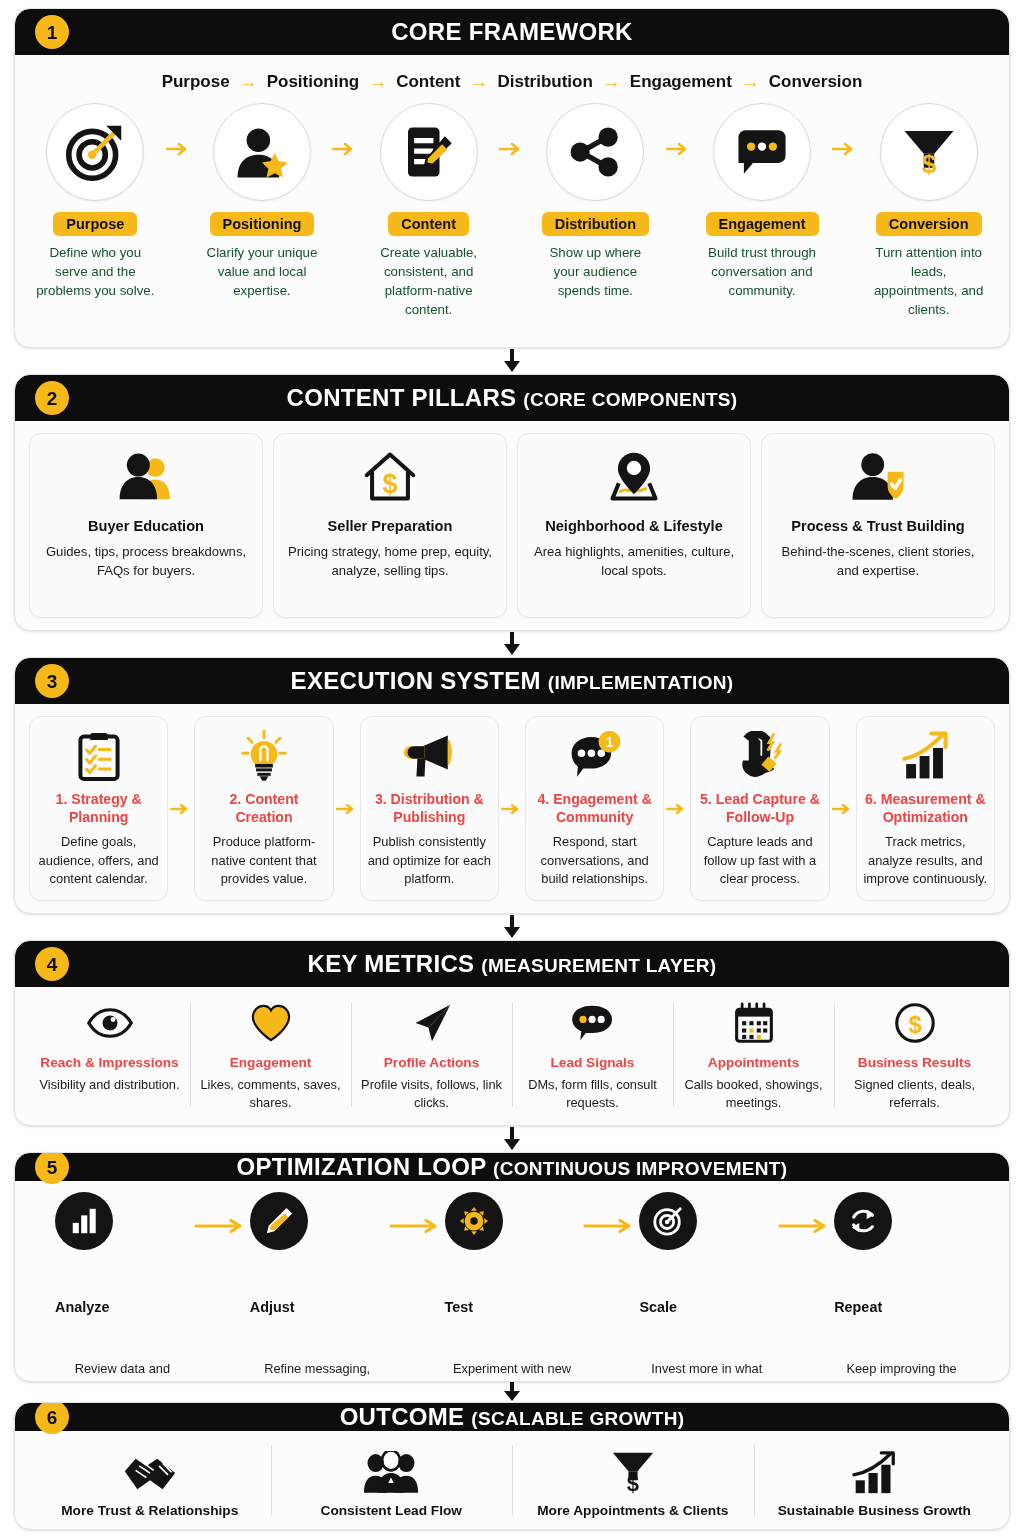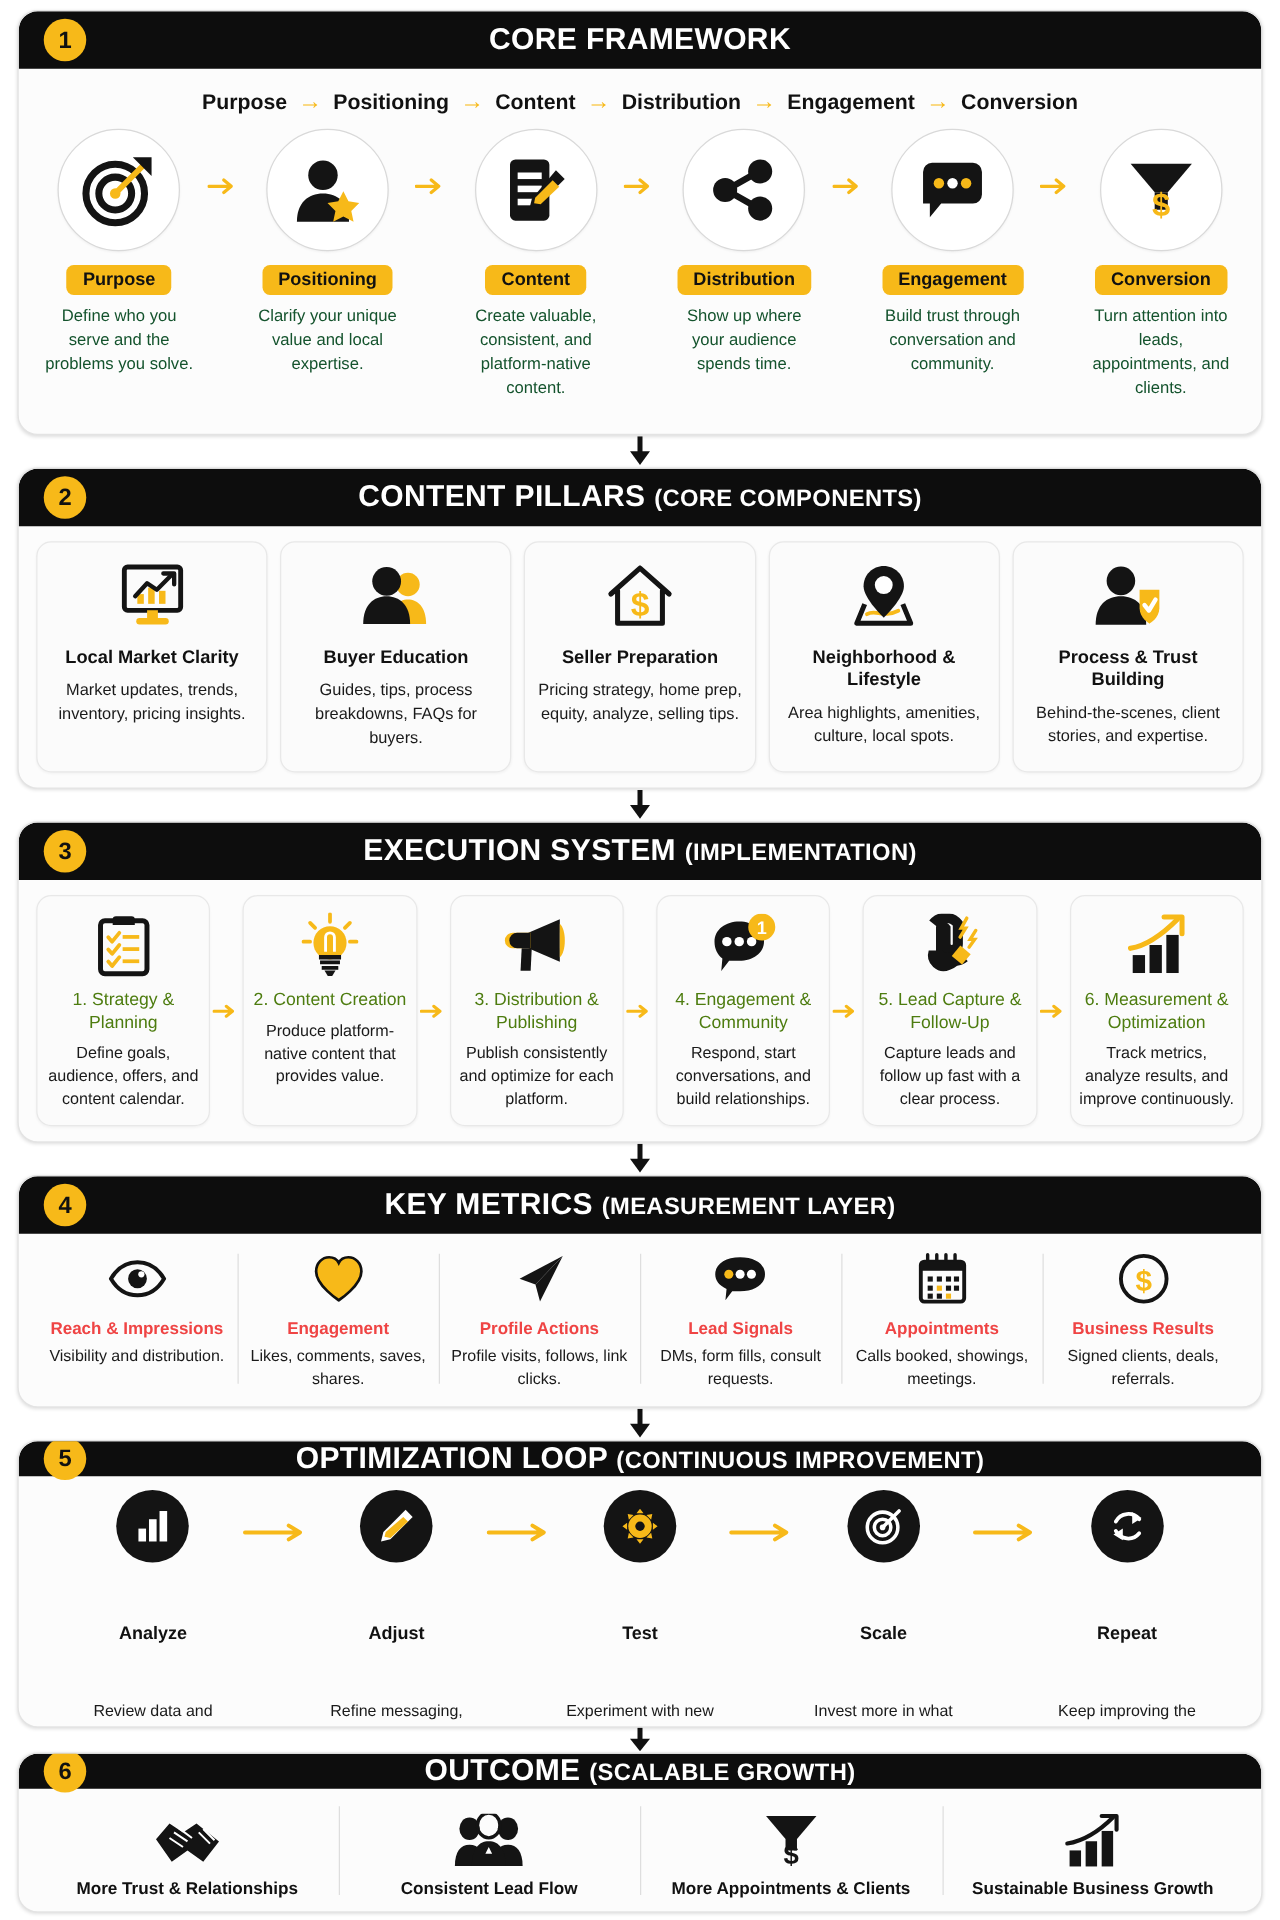--- a/index.html
+++ b/index.html
@@ -120,40 +120,40 @@
   .s3row{display:flex;align-items:stretch;width:100%;}
   .s3card{
     flex:1 1 0;min-width:0;
     background:#FBFBFB;border:1px solid #E8E8E8;border-radius:12px;
     padding:10px 6px 9px;
     display:flex;flex-direction:column;align-items:center;
     box-shadow:0 1px 2px rgba(0,0,0,.04);
   }
   .s3arrow{flex:0 0 26px;display:flex;align-items:center;justify-content:center;color:var(--amber);}
   .s3icon{height:58px;display:flex;align-items:center;justify-content:center;}
-  .s3title{margin-top:6px;font-size:14.1px;font-weight:normal;text-align:center;line-height:1.25;color:#4d7c0f;}
+  .s3title{margin-top:6px;font-size:14.1px;font-weight:bold;text-align:center;line-height:1.25;color:#ef4444;}
   .s3desc{margin-top:7px;font-size:12.9px;line-height:1.42;text-align:center;}
 
   
   .s4row{display:flex;width:100%;align-items:stretch;}
   .s4col{
     flex:1 1 0;min-width:0;display:flex;flex-direction:column;align-items:center;
     padding:0 6px;position:relative;
   }
   .s4col + .s4col::before{
     content:"";position:absolute;left:0;top:6px;bottom:6px;width:1px;background:#DEDEDE;
   }
   .s4icon{height:52px;display:flex;align-items:center;justify-content:center;}
   .s4title{margin-top:6px;font-size:13.6px;font-weight:bold;text-align:center;color:#ef4444;line-height:1.2;}
   .s4desc{margin-top:5px;font-size:12.8px;line-height:1.42;text-align:center;}
 
   
   .s5wrap{width:100%;display:flex;flex-direction:column;position:relative;}
   .s5row{display:flex;align-items:flex-start;justify-content:center;width:100%;padding:0 26px;}
-  .s5col{flex:1 1 0;display:flex;flex-direction:column;align-items:center;min-width:0;gap:40px;}
+  .s5col{flex:1 1 0;display:flex;flex-direction:column;align-items:flex-start;min-width:0;gap:40px;}
   .s5arrow{flex:0 0 60px;display:flex;align-items:flex-start;justify-content:center;padding-top:26px;}
   .s5circ{
     width:58px;height:58px;border-radius:50%;background:var(--ink);
     display:flex;align-items:center;justify-content:center;
   }
   .s5title{margin-top:9px;font-size:14.4px;font-weight:bold;color:#111;}
   .s5desc{margin-top:5px;font-size:12.8px;line-height:1.42;text-align:center;}
   .loopback{margin-top:2px;height:34px;display:flex;justify-content:center;}
 
   
@@ -319,36 +319,20 @@
   <div class="section" style="flex:0 0 257px;">
     <div class="sec-head">
       <div class="badge">2</div>
       <div class="sec-title">
         <span>CONTENT PILLARS</span> <span class="sub">(CORE COMPONENTS)</span>
       </div>
     </div>
     <div class="sec-body">
       <div class="s2row">
 
-        <div class="s2card">
-          <div class="s2icon">
-            <svg width="56" height="52" viewBox="0 0 64 60">
-              <rect x="6" y="3" width="52" height="40" rx="3" class="ks" stroke-width="4.5"></rect>
-              <rect x="18" y="28" width="6" height="9" class="a"></rect>
-              <rect x="28" y="22" width="6" height="15" class="a"></rect>
-              <rect x="38" y="25" width="6" height="12" class="a"></rect>
-              <path d="M16 30 L27 18 L36 24 L50 10" class="ks" stroke-width="4" stroke-linecap="round" stroke-linejoin="round"></path>
-              <path d="M42 9 L52 9 L52 19" class="ks" stroke-width="4" stroke-linecap="round" stroke-linejoin="round"></path>
-              <path d="M27 43 h10 v7 h-10 Z" class="a"></path>
-              <rect x="17" y="50" width="30" height="6" rx="3" class="a"></rect>
-            </svg>
-          </div>
-          <div class="s2title">Local Market Clarity</div>
-          <div class="s2desc">Market updates, trends, inventory, pricing insights.</div>
-        </div>
 
         <div class="s2card">
           <div class="s2icon">
             <svg width="58" height="52" viewBox="0 0 68 60">
               <circle cx="45" cy="19" r="11" class="a"></circle>
               <path d="M28 56 C28 40 36 33 45 33 C54 33 62 40 62 56 Z" class="a"></path>
               <circle cx="25" cy="16" r="13.5" class="k"></circle>
               <path d="M3 56 C3 38 13 30 25 30 C37 30 47 38 47 56 Z" class="k"></path>
             </svg>
           </div>

